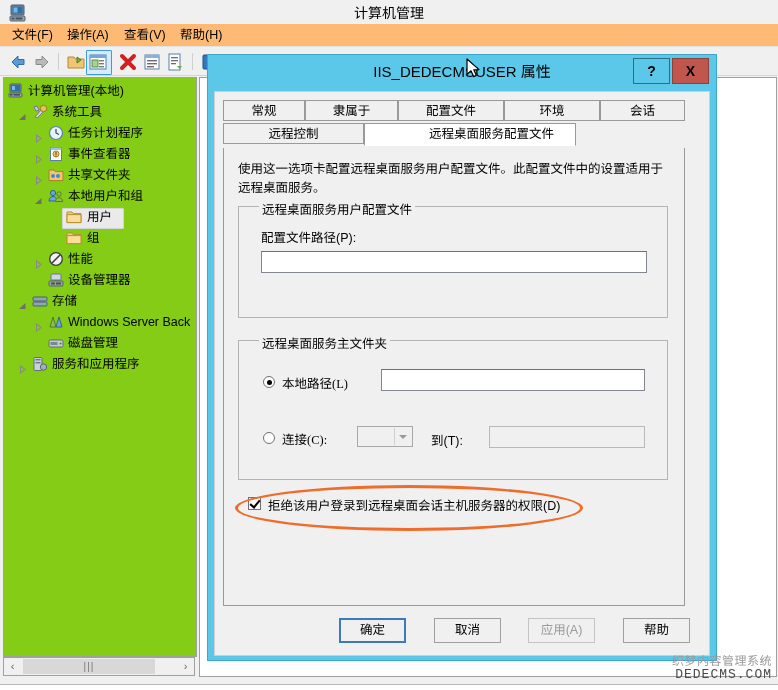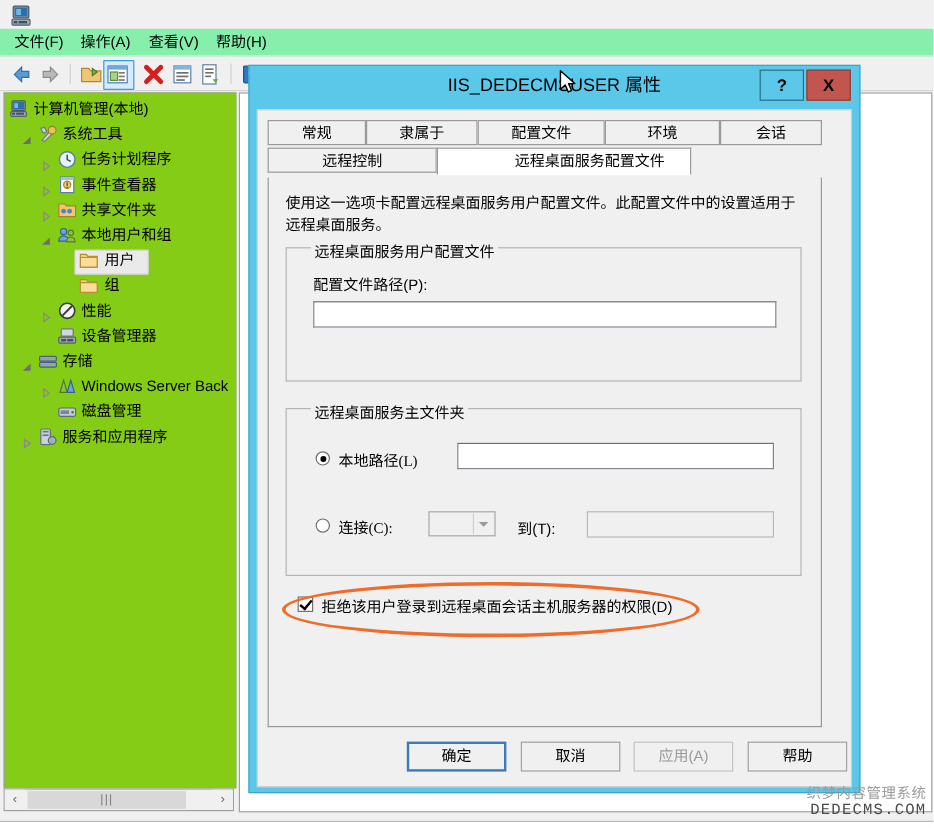--- a/index.html
+++ b/index.html
@@ -29,21 +29,21 @@
     position: absolute; left: 0; top: 4px; width: 778px;
     text-align: center; font-size: 14px; color: #000;
     line-height: 18px;
   }
   .mmc-appicon {
     position: absolute; left: 9px; top: 4px; width: 18px; height: 18px;
   }
 
   .mmc-menubar {
     position: absolute; left: 0; top: 24px; width: 778px; height: 22px;
-    background: #86efac;
+    background: #fdba74;
     border-bottom: 1px solid #e2e2e2;
   }
   .menu-item {
     position: absolute; top: 3px; height: 17px; line-height: 17px;
     font-size: 12.5px; padding: 0 4px; white-space: nowrap;
   }
 
   .mmc-toolbar {
     position: absolute; left: 0; top: 48px; width: 778px; height: 27px;
     background: #f0f0f0;
@@ -226,21 +226,21 @@
 
   .ellipse-annot {
     position: absolute;
     border: 3px solid #ef6c2a;
     border-radius: 50%;
     box-sizing: border-box;
     pointer-events: none;
   }
 
   .btn {
-    position: absolute; top: 0; height: 25px; width: 83px;
+    position: absolute; top: 0; height: 25px; width: 67px;
     background: #f0f0f0; border: 1px solid #a0a0a0;
     box-sizing: border-box;
     text-align: center; line-height: 23px; font-size: 12.5px;
     color: #000;
   }
   .btn.default { border: 2px solid #3b7cb8; line-height: 21px; }
   .btn.disabled { color: #9a9a9a; border-color: #c4c4c4; }
 
   
   .wm {
@@ -267,20 +267,21 @@
       <span class="mmc-appicon">
         <svg width="18" height="18" viewBox="0 0 18 18">
           <rect x="2" y="1" width="13" height="10" rx="1" fill="#7b8a99" stroke="#4a5765"></rect>
           <rect x="3.5" y="2.5" width="10" height="7" fill="#2d6fa8"></rect>
           <rect x="4.5" y="3.5" width="4" height="5" fill="#6fb7e8"></rect>
           <rect x="1" y="12" width="15" height="5" rx="1" fill="#9aa7b3" stroke="#55606b"></rect>
           <rect x="2.5" y="13.5" width="3" height="2" fill="#41505e"></rect>
           <rect x="6.5" y="13.5" width="7" height="2" fill="#41505e"></rect>
         </svg>
       </span>
+      <div class="mmc-title">计算机管理</div>
     </div>
 
     <div class="mmc-menubar">
       <div class="menu-item" style="left:8px">文件(F)</div>
       <div class="menu-item" style="left:63px">操作(A)</div>
       <div class="menu-item" style="left:120px">查看(V)</div>
       <div class="menu-item" style="left:176px">帮助(H)</div>
     </div>
 
     <div class="mmc-toolbar">

